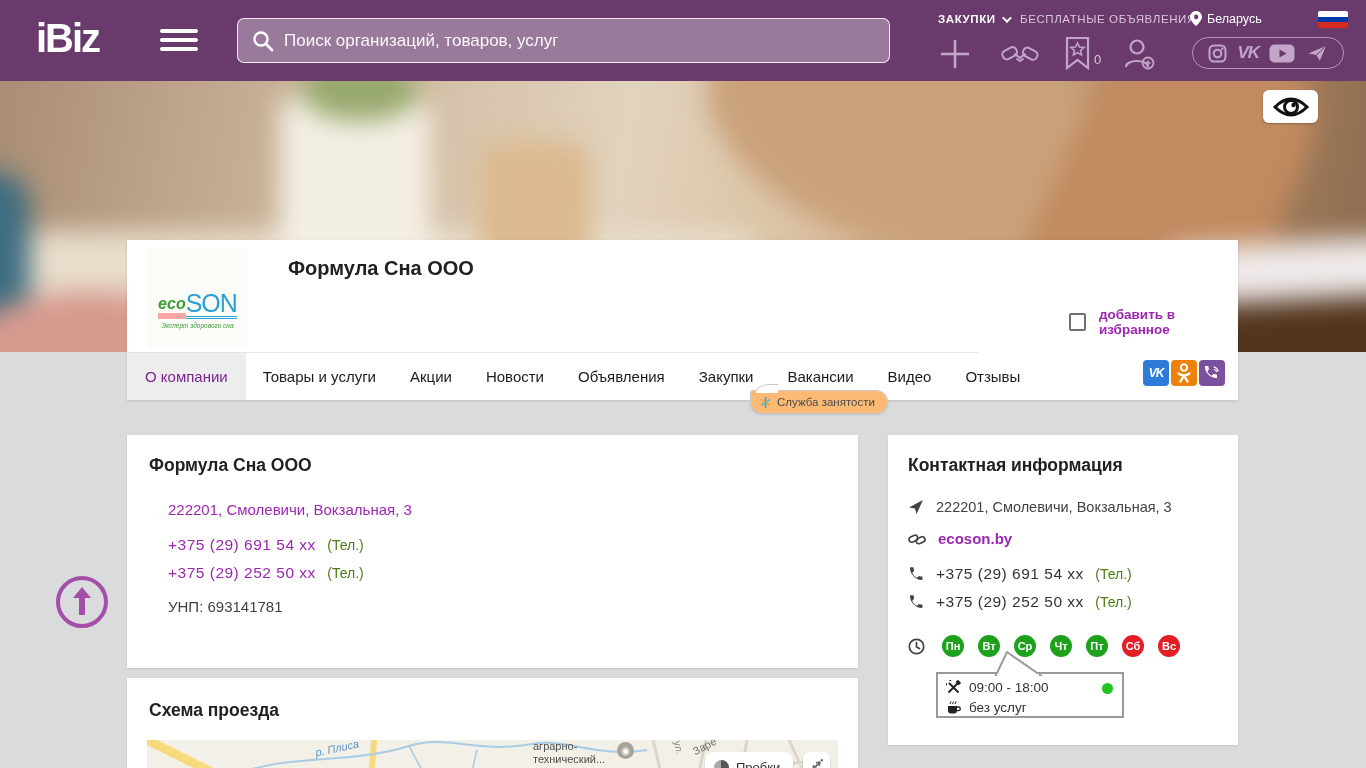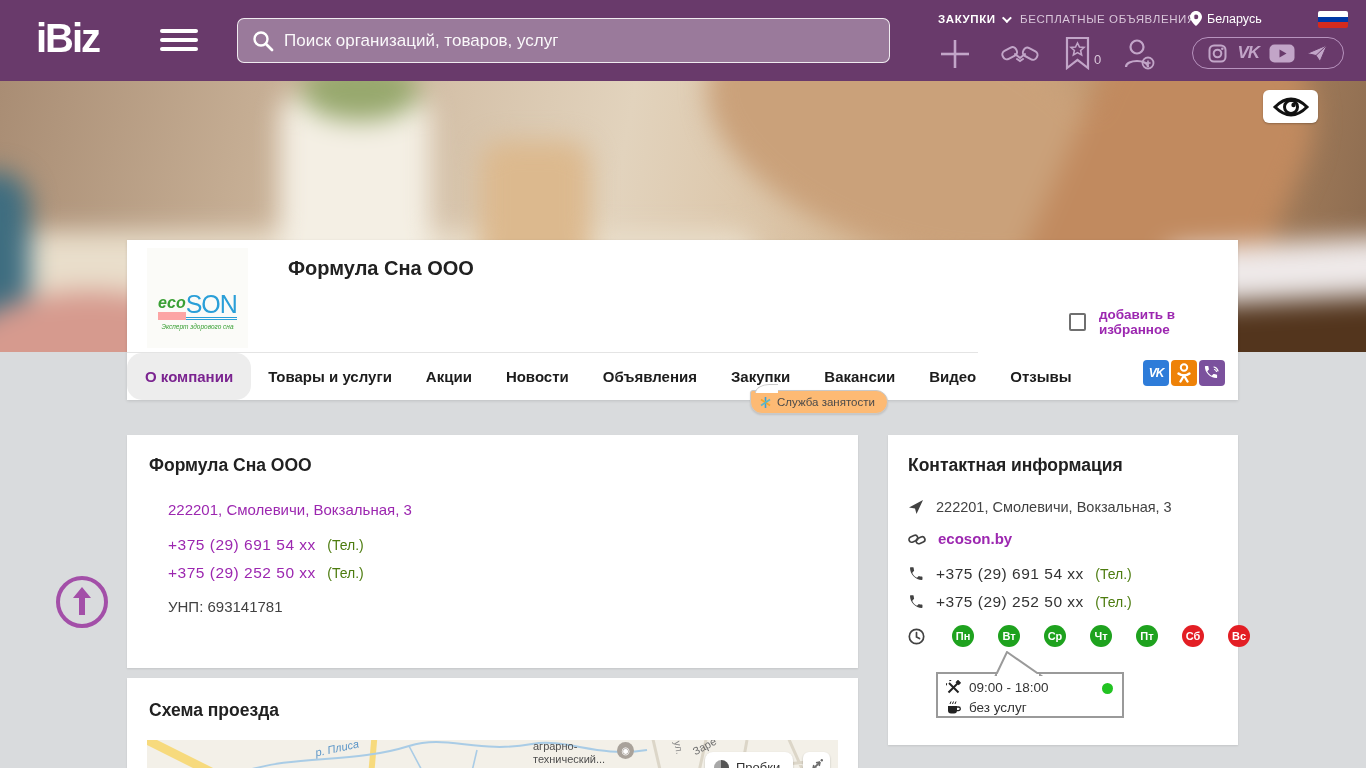--- a/index.html
+++ b/index.html
@@ -40,30 +40,30 @@
   .b-hand   { left:720px; top:-40px; width:430px; height:230px; background:#caa17a; border-radius:50%; transform:rotate(18deg); }
   .b-arm    { left:1070px; top:-60px; width:220px; height:430px; background:#c18a5f; border-radius:110px; transform:rotate(24deg); }
   .b-paper  { left:1190px; top:180px; width:280px; height:75px; background:#efeaea; transform:rotate(-3deg); }
   .b-dark   { left:1190px; top:238px; width:280px; height:170px; background:#53351d; transform:rotate(-3deg); }
   .eye-btn { position:absolute; left:1263px; top:9px; width:55px; height:33px; background:#fff; border-radius:6px; display:flex; align-items:center; justify-content:center; cursor:pointer; box-shadow:0 1px 2px rgba(0,0,0,.25); }
 
   
   .company-card { position:absolute; left:127px; top:240px; width:1111px; height:160px; background:#fff; z-index:10; box-shadow:0 1px 3px rgba(0,0,0,.12); }
   .clogo { position:absolute; left:20px; top:8px; width:101px; height:100px; background:#fbfbf8; display:flex; flex-direction:column; align-items:center; justify-content:center; cursor:pointer; }
   .clogo .row1 { line-height:1; display:flex; align-items:flex-end; }
-  .clogo .eco { color:#3aa035; font-weight:bold; font-style:italic; font-size:16px; border-bottom:8px solid #fca5a5; padding-bottom:1px;margin-top:28px; }
+  .clogo .eco { color:#3aa035; font-weight:bold; font-style:italic; font-size:16px; border-bottom:6px solid #fca5a5; padding-bottom:1px;margin-top:28px; }
   .clogo .son { color:#2a9fd8; font-weight:normal; font-size:25px; letter-spacing:-1px; border-bottom:3px double #2a9fd8; }
   .clogo .tag { color:#3aa035; font-style:italic; font-size:6.5px; margin-top:3px; }
   .cname { position:absolute; left:161px; top:17px; font-size:20px; font-weight:bold; color:#212121; }
   .cdesc { position:absolute; left:161px; top:44px; font-size:13px; color:#7c7c7c; }
   .favrow { position:absolute; left:942px; top:67px; display:flex; align-items:center; gap:13px; cursor:pointer; }
   .favbox { width:18px; height:18px; border:2px solid #6f6f6f; border-radius:2px; background:#fff; }
   .favlbl { color:#9c27b0; font-size:13.5px; font-weight:bold; }
   .tabbar { position:absolute; left:0; top:112px; width:851px; height:48px; border-top:1px solid #e4e4e4; display:flex; }
-  .tab { line-height:48px; padding:0 17px; font-size:15px; font-weight:bold; color:#1c1c1c; cursor:pointer; white-space:nowrap;border-radius:15px; }
+  .tab { line-height:48px; padding:0 17px; font-size:15px; font-weight:normal; color:#1c1c1c; cursor:pointer; white-space:nowrap; }
   .tab.active { background:#ededed; color:#7b2490; padding:0 18px; }
   .csocials { position:absolute; left:1016px; top:120px; display:flex; gap:2px; }
   .sbtn { width:26px; height:26px; border-radius:4px; display:flex; align-items:center; justify-content:center; cursor:pointer; color:#fff; }
   .sbtn.vk { background:#2e7cd9; font-size:12px; font-weight:bold; font-style:italic; letter-spacing:-1px; }
   .sbtn.ok { background:#ee8208; }
   .sbtn.viber { background:#7b519d; }
   .vac-tip { position:absolute; left:623px; top:150px; height:24px; background:#fdba74; border:1px solid #c9c9c9; border-radius:3px 12px 12px 12px; display:flex; align-items:center; gap:6px; padding:0 12px 0 9px; font-size:11.5px; color:#4a4a4a; box-shadow:0 1px 2px rgba(0,0,0,.12); z-index:12; }
   .vac-tip::before { content:""; position:absolute; left:4px; top:-7px; width:22px; height:8px; background:#fff; border-top:1px solid #c9c9c9; border-left:1px solid #c9c9c9; border-radius:100% 0 0 0 / 160% 0 0 0; }
 
   
@@ -339,21 +339,21 @@
   </div>
 
   <div class="crow" style="top:158px;">
     <svg width="16" height="16" viewBox="0 0 24 24">
       <path d="M6.6 10.8c1.5 3 3.9 5.4 6.9 6.9l2.3-2.3c.3-.3.7-.4 1.1-.2 1.2.4 2.5.6 3.8.6.6 0 1 .4 1 1V20c0 .6-.4 1-1 1C11.4 21 3 12.6 3 2.7c0-.6.4-1 1-1h3.5c.6 0 1 .4 1 1 0 1.3.2 2.6.6 3.8.1.4 0 .8-.2 1.1l-2.3 2.2z" fill="#424242"></path>
     </svg>
     <span><span class="phone-num" style="color:#333;">+375 (29) 252 50 xx</span>
     <span class="phone-type">(Тел.)</span></span>
   </div>
 
-  <div class="crow" style="top:190px; gap:24px;">
+  <div class="crow" style="top:200px; gap:14px;">
     <svg width="17" height="17" viewBox="0 0 17 17" style="margin-right:3px;">
       <circle cx="8.5" cy="8.5" r="7.2" fill="none" stroke="#424242" stroke-width="1.7"></circle>
       <path d="M8.5 4.5 V9 L11.5 10.5" fill="none" stroke="#424242" stroke-width="1.7" stroke-linecap="round"></path>
     </svg>
     <span class="day w">Пн</span>
     <span class="day w">Вт</span>
     <span class="day w">Ср</span>
     <span class="day w">Чт</span>
     <span class="day w">Пт</span>
     <span class="day r">Сб</span>

